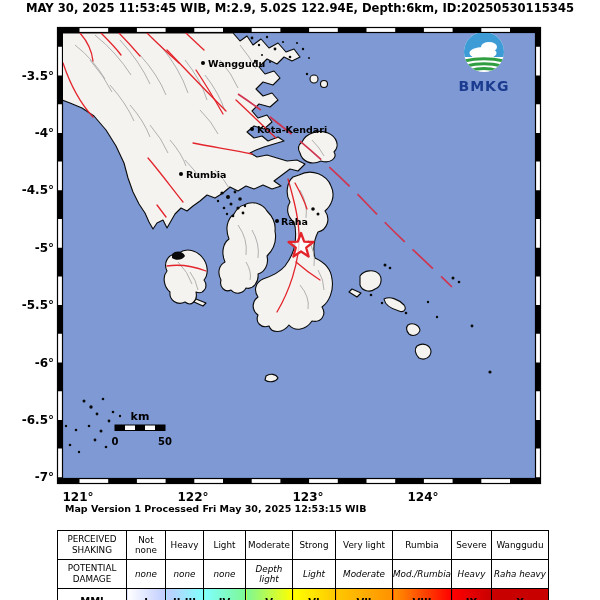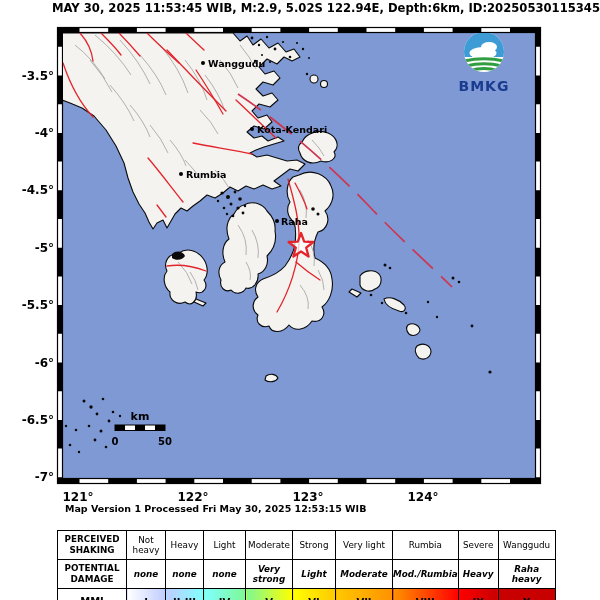--- a/index.html
+++ b/index.html
@@ -1,41 +1,41 @@
 <!DOCTYPE html>
 <html><head>
 <meta charset="utf-8">
 <style>
   html,body{margin:0;padding:0;background:#fff;width:600px;height:600px;overflow:hidden;}
   body{font-family:"DejaVu Sans","Liberation Sans",sans-serif;color:#000;}
   #stage{position:relative;width:600px;height:600px;background:#fff;overflow:hidden;}
-  #map-title{position:absolute;top:1px;left:0;width:600px;text-align:right;
+  #map-title{position:absolute;top:1px;left:0;width:600px;text-align:center;
     font-size:11.6px;font-weight:bold;letter-spacing:0;white-space:nowrap;}
   #map-svg{position:absolute;left:0;top:0;}
   svg text{font-family:"DejaVu Sans","Liberation Sans",sans-serif;}
   .axis-label{font-size:12px;font-weight:bold;fill:#000;}
   .city-label{font-size:9.5px;font-weight:bold;fill:#000;}
   .caption{font-size:9.5px;font-weight:bold;fill:#000;}
   .scale-num{font-size:10px;font-weight:bold;fill:#000;}
   .scale-unit{font-size:11px;font-weight:bold;fill:#000;}
   .logo-label{font-size:14px;font-weight:bold;fill:#1a3b8f;letter-spacing:1px;}
   .relief{stroke:#a8a8a8;stroke-width:1;fill:none;opacity:.9;}
   .fault{stroke:#e3242b;stroke-width:1.3;fill:none;stroke-linecap:round;}
   .land{fill:#f5f3f0;stroke:#0a0a0a;stroke-width:1.1;stroke-linejoin:round;}
   .islet{fill:#0a0a0a;stroke:none;}
 
   
   #legend{position:absolute;left:57px;top:530px;}
   #legend table{border-collapse:collapse;table-layout:fixed;}
   #legend td{border:1.6px solid #000;text-align:center;vertical-align:middle;
     padding:0;overflow:hidden;background:#fff;}
-  #legend .lbl{font-size:7.5px;font-weight:bold;line-height:1.25;}
+  #legend .lbl{font-size:7.5px;font-weight:normal;line-height:1.25;}
   #legend .r1 td{height:28px;font-size:8.8px;}
   #legend .r2 td{height:28px;font-size:8.8px;}
-  #legend .r2 .val{font-weight:bold;font-style:italic;}
+  #legend .r2 .val{font-weight:normal;font-style:italic;}
   #legend .r3 td{height:26px;font-size:10px;font-weight:bold;}
 </style>
 </head>
 <body>
 
 <div id="stage">
 
   <div id="map-title">MAY 30, 2025 11:53:45 WIB, M:2.9, 5.02S 122.94E, Depth:6km, ID:20250530115345</div>
 
   <svg id="map-svg" width="600" height="528" viewBox="0 0 600 528">
@@ -304,36 +304,36 @@
           <col style="width:47px">
           <col style="width:43px">
         <col style="width:57px">
           <col style="width:56px">
           <col style="width:40px">
         <col style="width:57px">
       </colgroup>
       <tbody>
           <tr class="r1">
         <td class="lbl">PERCEIVED SHAKING</td>
-        <td>Not heavy</td>
+        <td>Not none</td>
         <td>Heavy</td>
         <td>Light</td>
         <td>Moderate</td>
         <td>Strong</td>
         <td>Very light</td>
         <td>Rumbia</td>
         <td>Severe</td>
         <td>Wanggudu</td>
       </tr>
       <tr class="r2">
         <td class="lbl">POTENTIAL DAMAGE</td>
         <td class="val">none</td>
         <td class="val">none</td>
         <td class="val">none</td>
-        <td class="val">Very strong</td>
+        <td class="val">Depth light</td>
         <td class="val">Light</td>
         <td class="val">Moderate</td>
         <td class="val">Mod./Rumbia</td>
         <td class="val">Heavy</td>
         <td class="val">Raha heavy</td>
       </tr>
       <tr class="r3">
         <td class="lbl">MMI</td>
         <td style="background: linear-gradient(90deg, rgb(255, 255, 255), rgb(191, 204, 255));">I</td>
         <td style="background: linear-gradient(90deg, rgb(191, 204, 255), rgb(128, 255, 255));">II-III</td>

